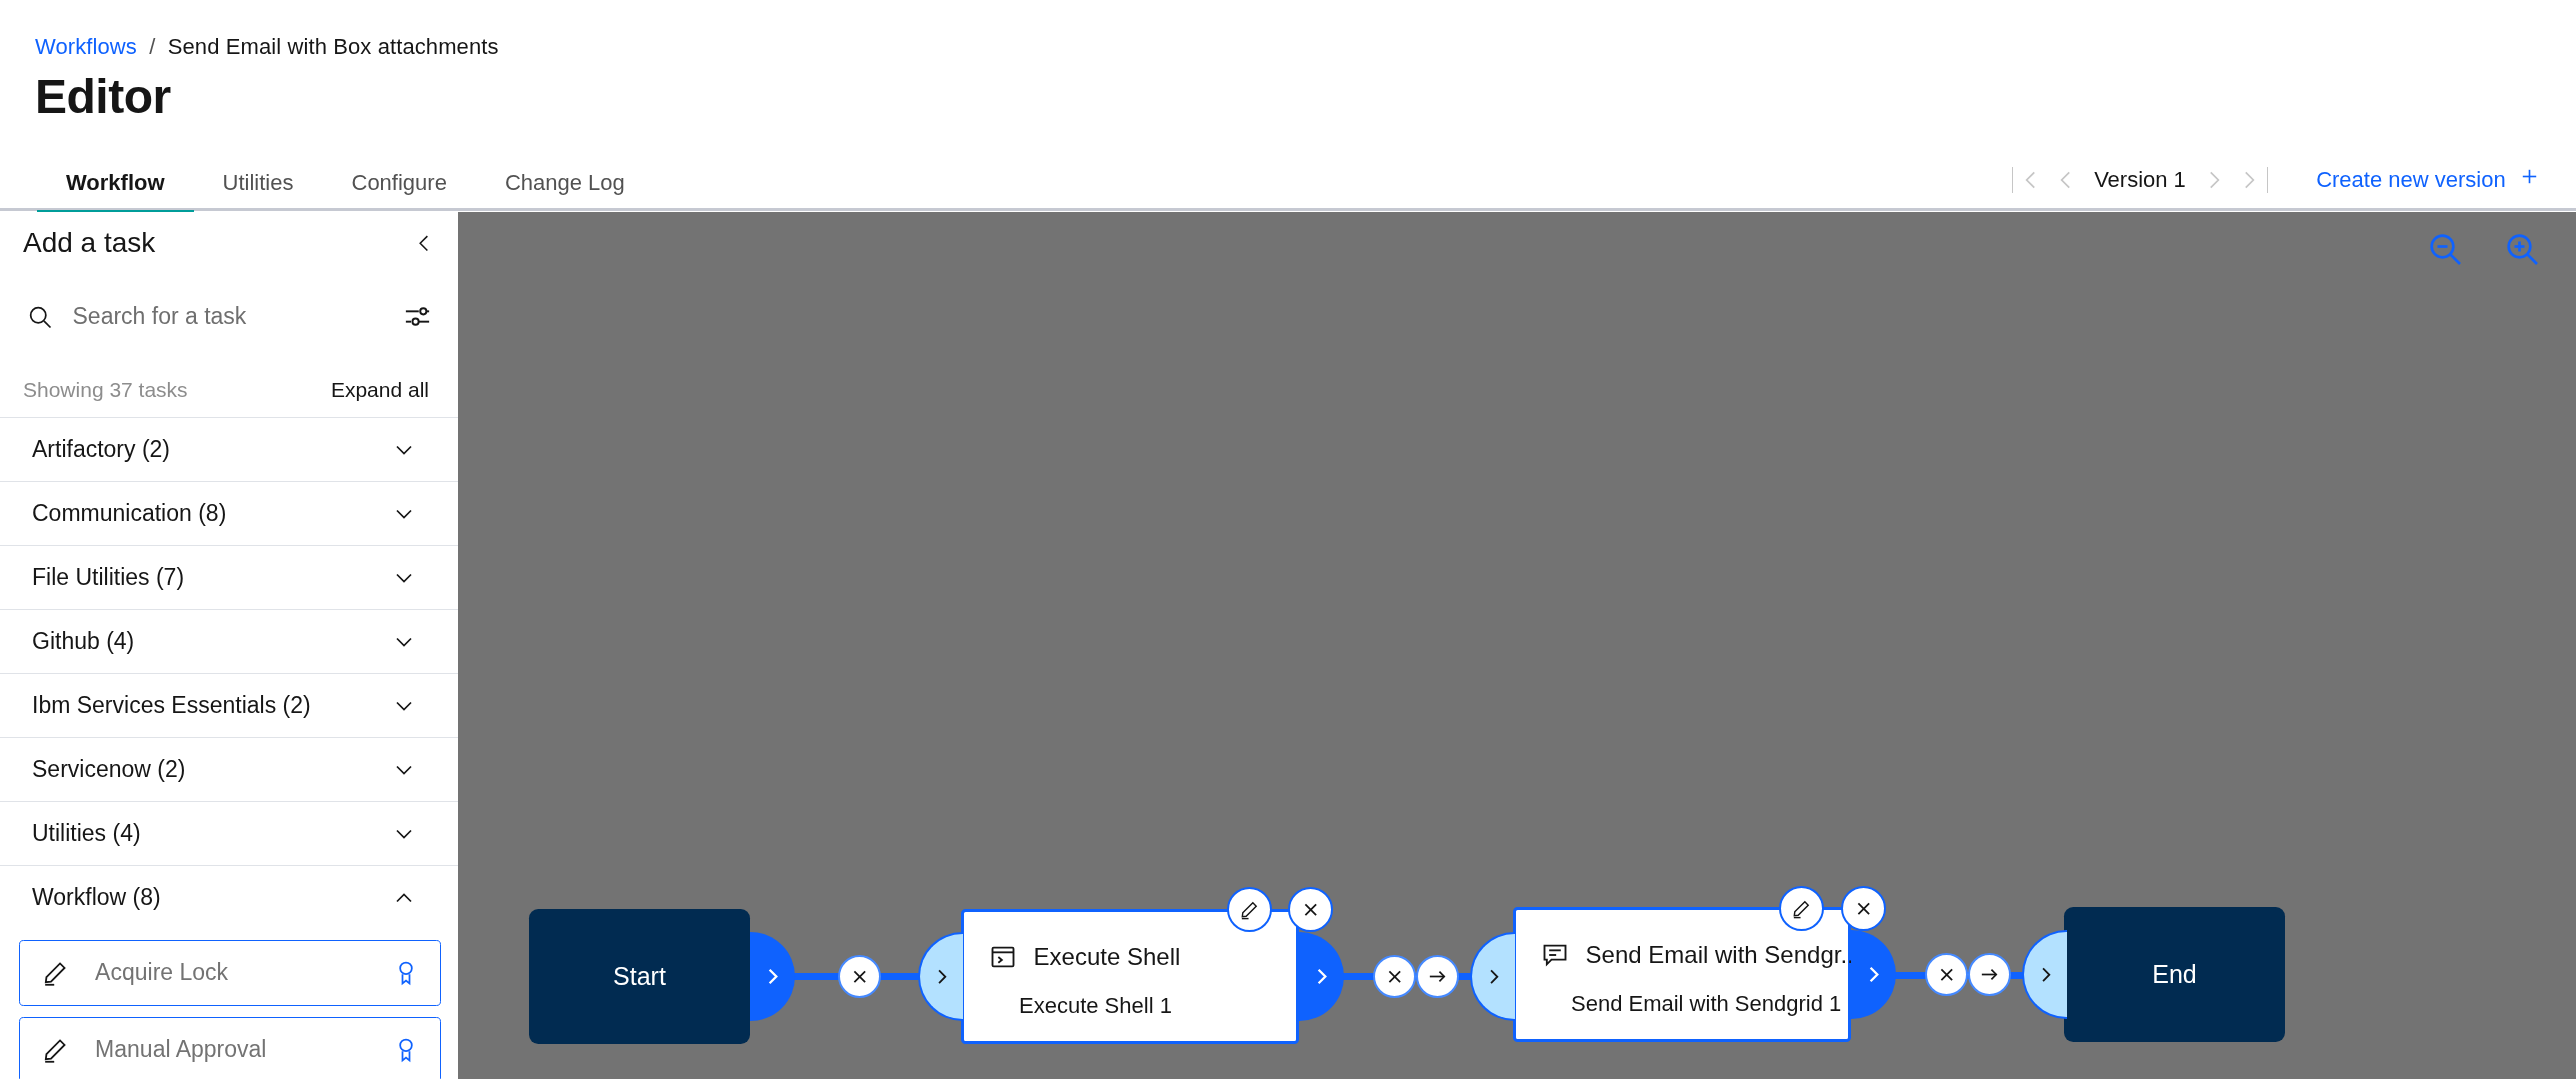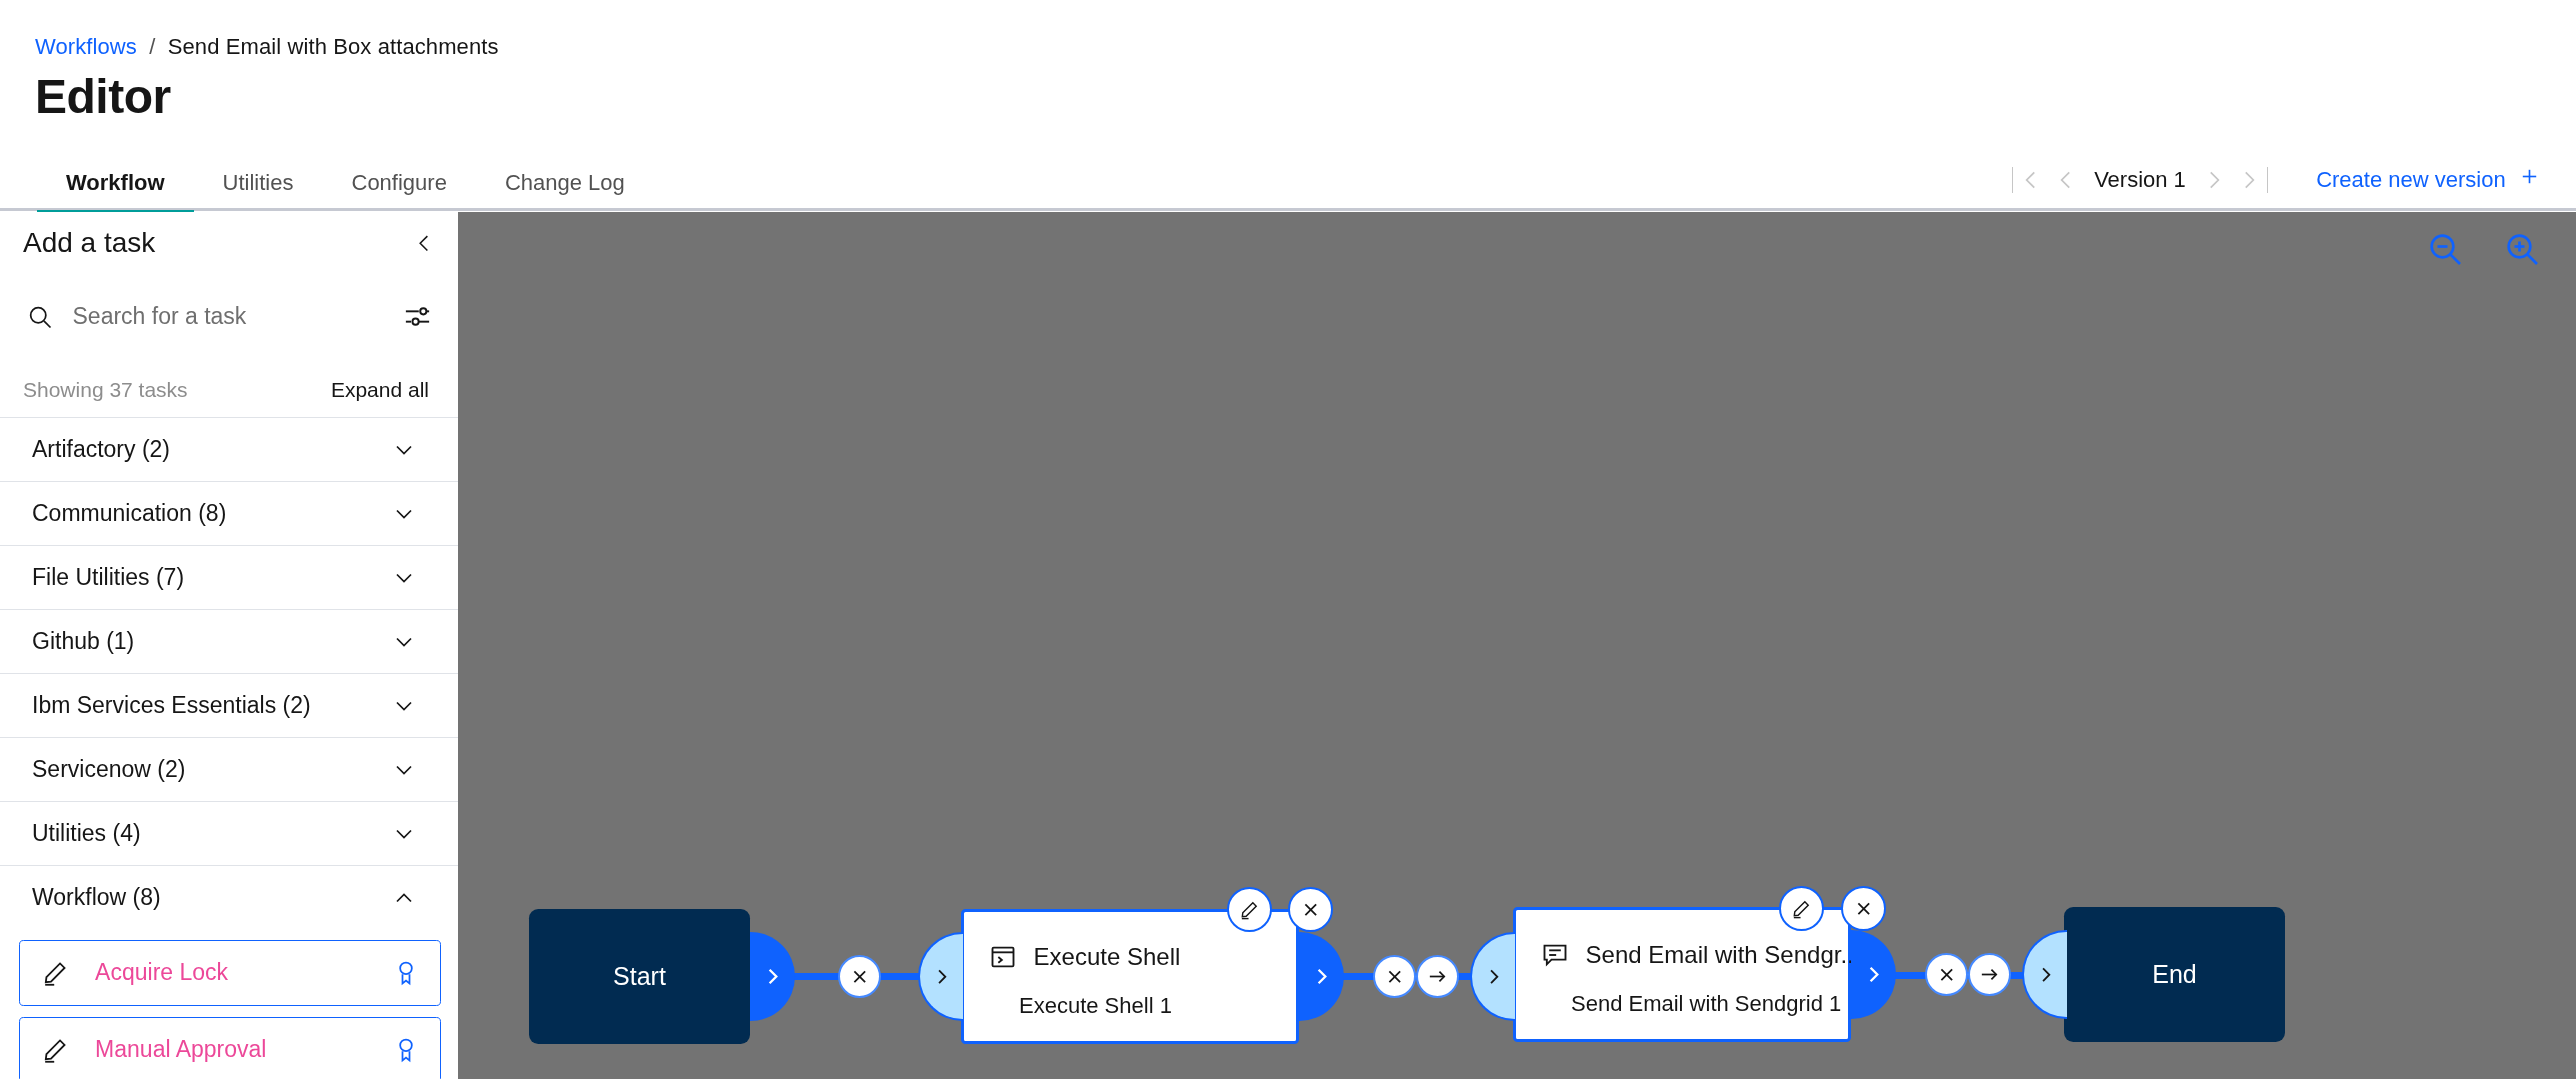--- a/index.html
+++ b/index.html
@@ -130,21 +130,21 @@
   .cat-label { font-size: 23px; color: #161616; line-height: 1; }
   .chev { width: 28px; height: 28px; flex: none; }
 
   .task-card {
     margin: 10.8px 17px 0 18.5px; height: 66px;
     border: 1.5px solid #0f62fe; border-radius: 4.6px;
     display: flex; align-items: center;
     padding: 0 20px 0 20px; cursor: pointer; background:#fff;
   }
   .task-pen { width: 31px; height: 31px; flex: none; }
-  .task-label { font-size: 23px; color: #ec4899; margin-left: 24.6px; flex: 1; line-height: 1;}
+  .task-label { font-size: 23px; color: #737373; margin-left: 24.6px; flex: 1; line-height: 1;}
   .task-badge { width: 28px; height: 28px; flex: none; }
 
   
   .canvas {
     position: absolute; left: 458px; top: 212px;
     width: 2118px; height: 867px; background: #737373;
     overflow: hidden;
   }
   .zoom-controls {
     position: absolute; right: 34px; top: 17px;
@@ -327,21 +327,21 @@
       </div>
       <div class="cat-row">
         <span class="cat-label">File Utilities (7)</span>
         <span class="chev">
           <svg width="28" height="28" viewBox="0 0 24 24" fill="none" stroke="#161616" stroke-width="1.5">
               <polyline points="6,9 12,15 18,9"></polyline>
             </svg>
         </span>
       </div>
       <div class="cat-row">
-        <span class="cat-label">Github (1)</span>
+        <span class="cat-label">Github (4)</span>
         <span class="chev">
           <svg width="28" height="28" viewBox="0 0 24 24" fill="none" stroke="#161616" stroke-width="1.5">
               <polyline points="6,9 12,15 18,9"></polyline>
             </svg>
         </span>
       </div>
       <div class="cat-row">
         <span class="cat-label">Ibm Services Essentials (2)</span>
         <span class="chev">
           <svg width="28" height="28" viewBox="0 0 24 24" fill="none" stroke="#161616" stroke-width="1.5">

